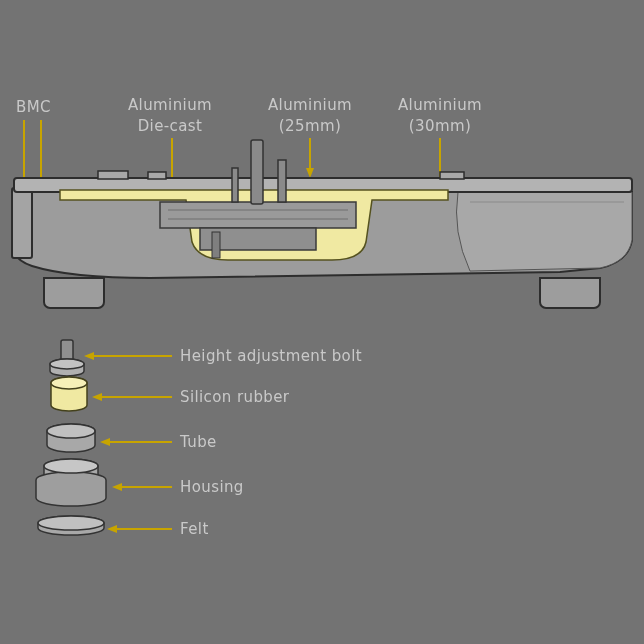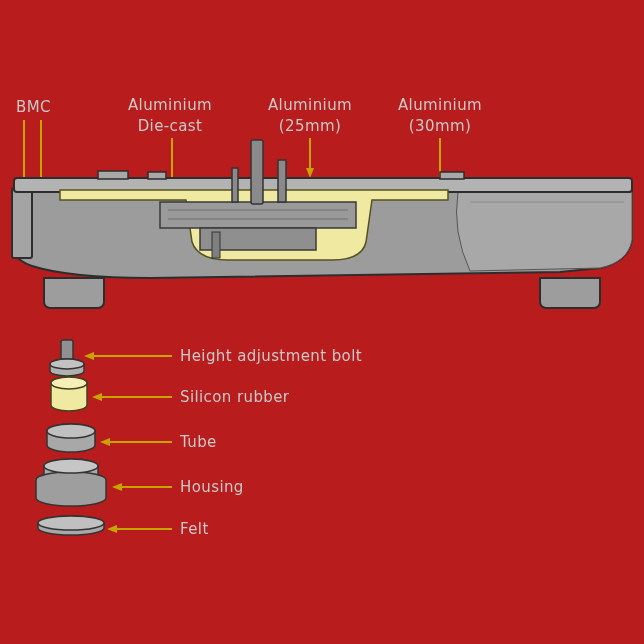--- a/index.html
+++ b/index.html
@@ -4,21 +4,21 @@
 <style>
   html, body {
     margin: 0;
     padding: 0;
     background: #000000;
   }
   .stage {
     position: relative;
     width: 644px;
     height: 644px;
-    background: #b91c1c;
+    background: #737373;
     overflow: hidden;
     font-family: "DejaVu Sans", "Liberation Sans", sans-serif;
   }
   svg { display: block; }
   text {
     font-family: "DejaVu Sans", "Liberation Sans", sans-serif;
     font-size: 15px;
     fill: #c9c9c9;
     letter-spacing: 0.4px;
   }

